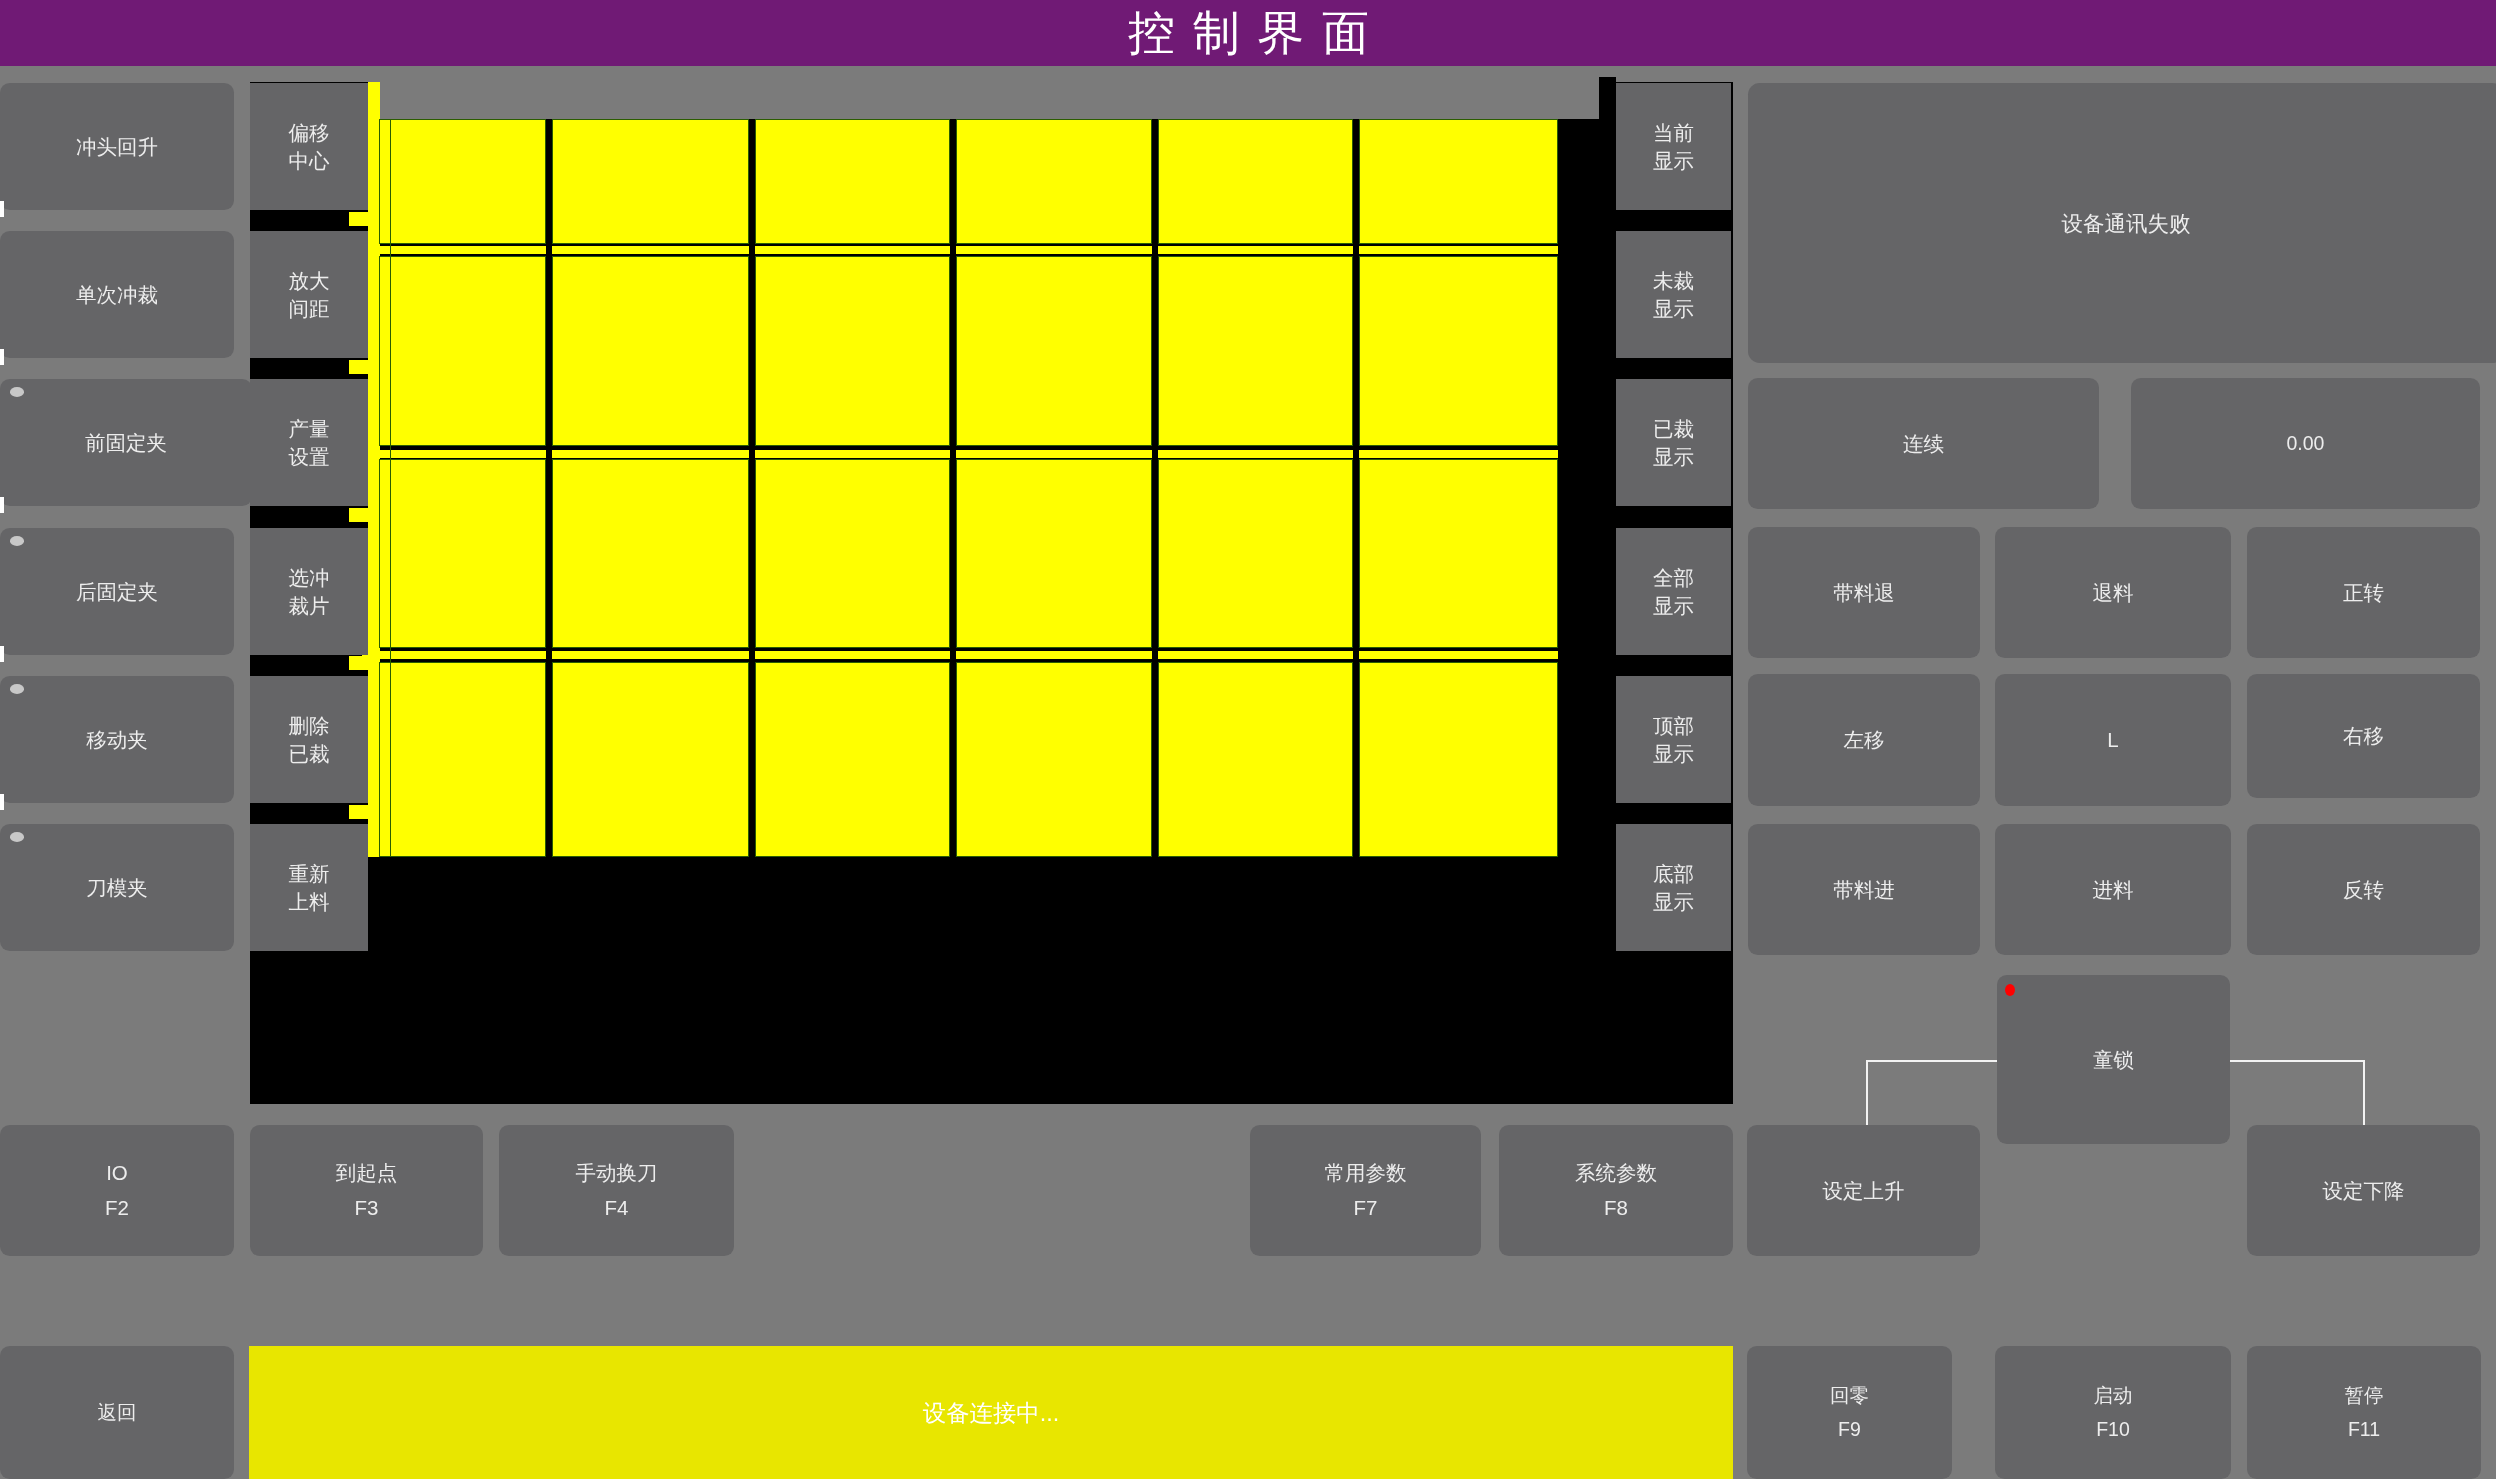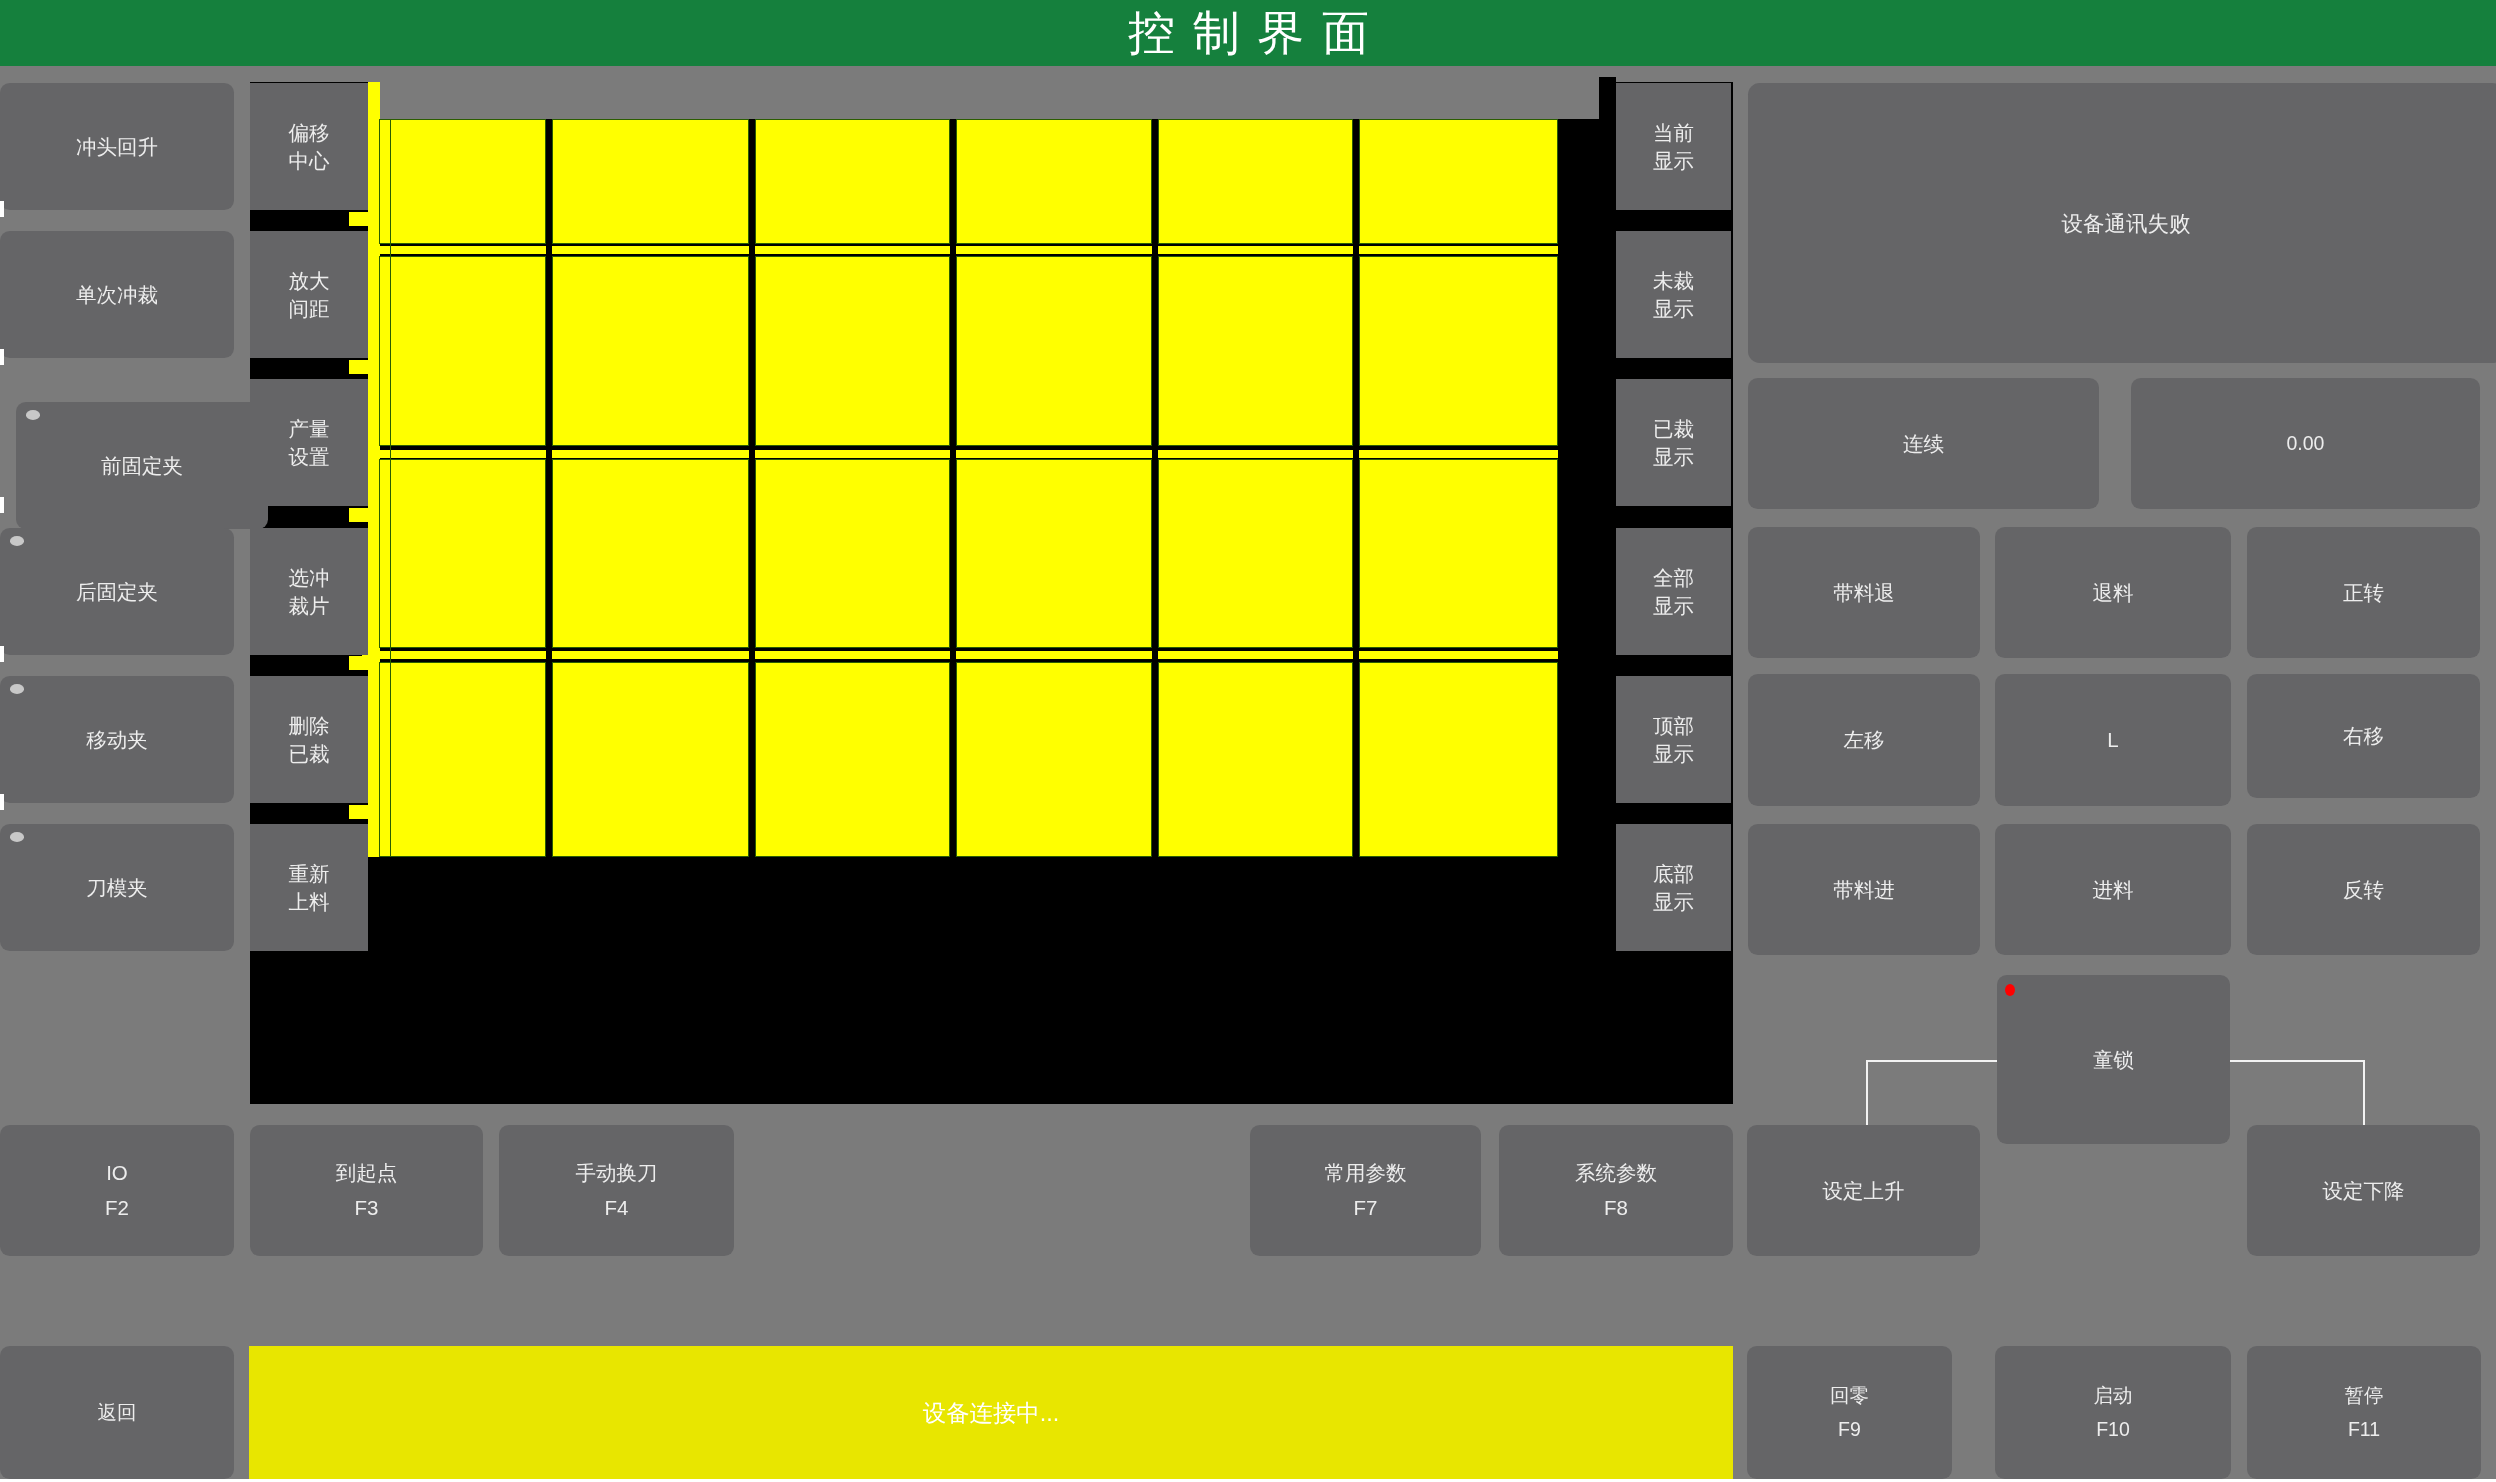--- a/index.html
+++ b/index.html
@@ -1,18 +1,18 @@
 <!DOCTYPE html>
 <html><head>
 <meta charset="utf-8">
 <style>
   html,body{margin:0;padding:0;background:#7b7b7b;}
   #app{position:relative;width:2497px;height:1482px;background:#7b7b7b;overflow:hidden;
        font-family:"Liberation Sans","DejaVu Sans",sans-serif;}
-  .titlebar{position:absolute;left:0;top:0;width:2497px;height:66px;background:#15803d;
+  .titlebar{position:absolute;left:0;top:0;width:2497px;height:66px;background:#701a75;
             display:flex;align-items:center;justify-content:center;}
   .titlebar .t{color:#ffffff;font-family:"Liberation Serif","DejaVu Serif",serif;
                font-size:47px;letter-spacing:17.6px;text-indent:17.6px;}
   .abs{position:absolute;}
   .btn{position:absolute;background:#656567;color:#ededed;display:flex;flex-direction:column;
        align-items:center;justify-content:center;font-size:20.5px;line-height:1.35;
        border-radius:9.8px;box-sizing:border-box;text-align:center;}
   .btn.square{border-radius:0;}
   .btn .key{margin-top:7.8px;}
   .black{background:#000000;}
@@ -83,21 +83,21 @@
       <div class="band" style="left: 349px; top: 656px; width: 18.5px; height: 13.7px;"></div>
       <div class="band" style="left: 349px; top: 805px; width: 18.5px; height: 13.7px;"></div>
     </div>
   <div id="left-actions">
       <div class="btn" style="left: 0px; top: 83px; width: 234px; height: 127px;">
         <span>冲头回升</span>
       </div>
       <div class="btn" style="left: 0px; top: 231px; width: 234px; height: 127px;">
         <span>单次冲裁</span>
       </div>
-      <div class="btn" style="left: 16px; top: 379px; width: 252px; height: 127px; margin-top: 23px;">
+      <div class="btn" style="left: 0px; top: 379px; width: 252px; height: 127px;">
         <span>前固定夹</span>
         <div class="dot"></div>
       </div>
       <div class="btn" style="left: 0px; top: 528px; width: 234px; height: 127px;">
         <span>后固定夹</span>
         <div class="dot"></div>
       </div>
       <div class="btn" style="left: 0px; top: 676px; width: 234px; height: 127px;">
         <span>移动夹</span>
         <div class="dot"></div>

